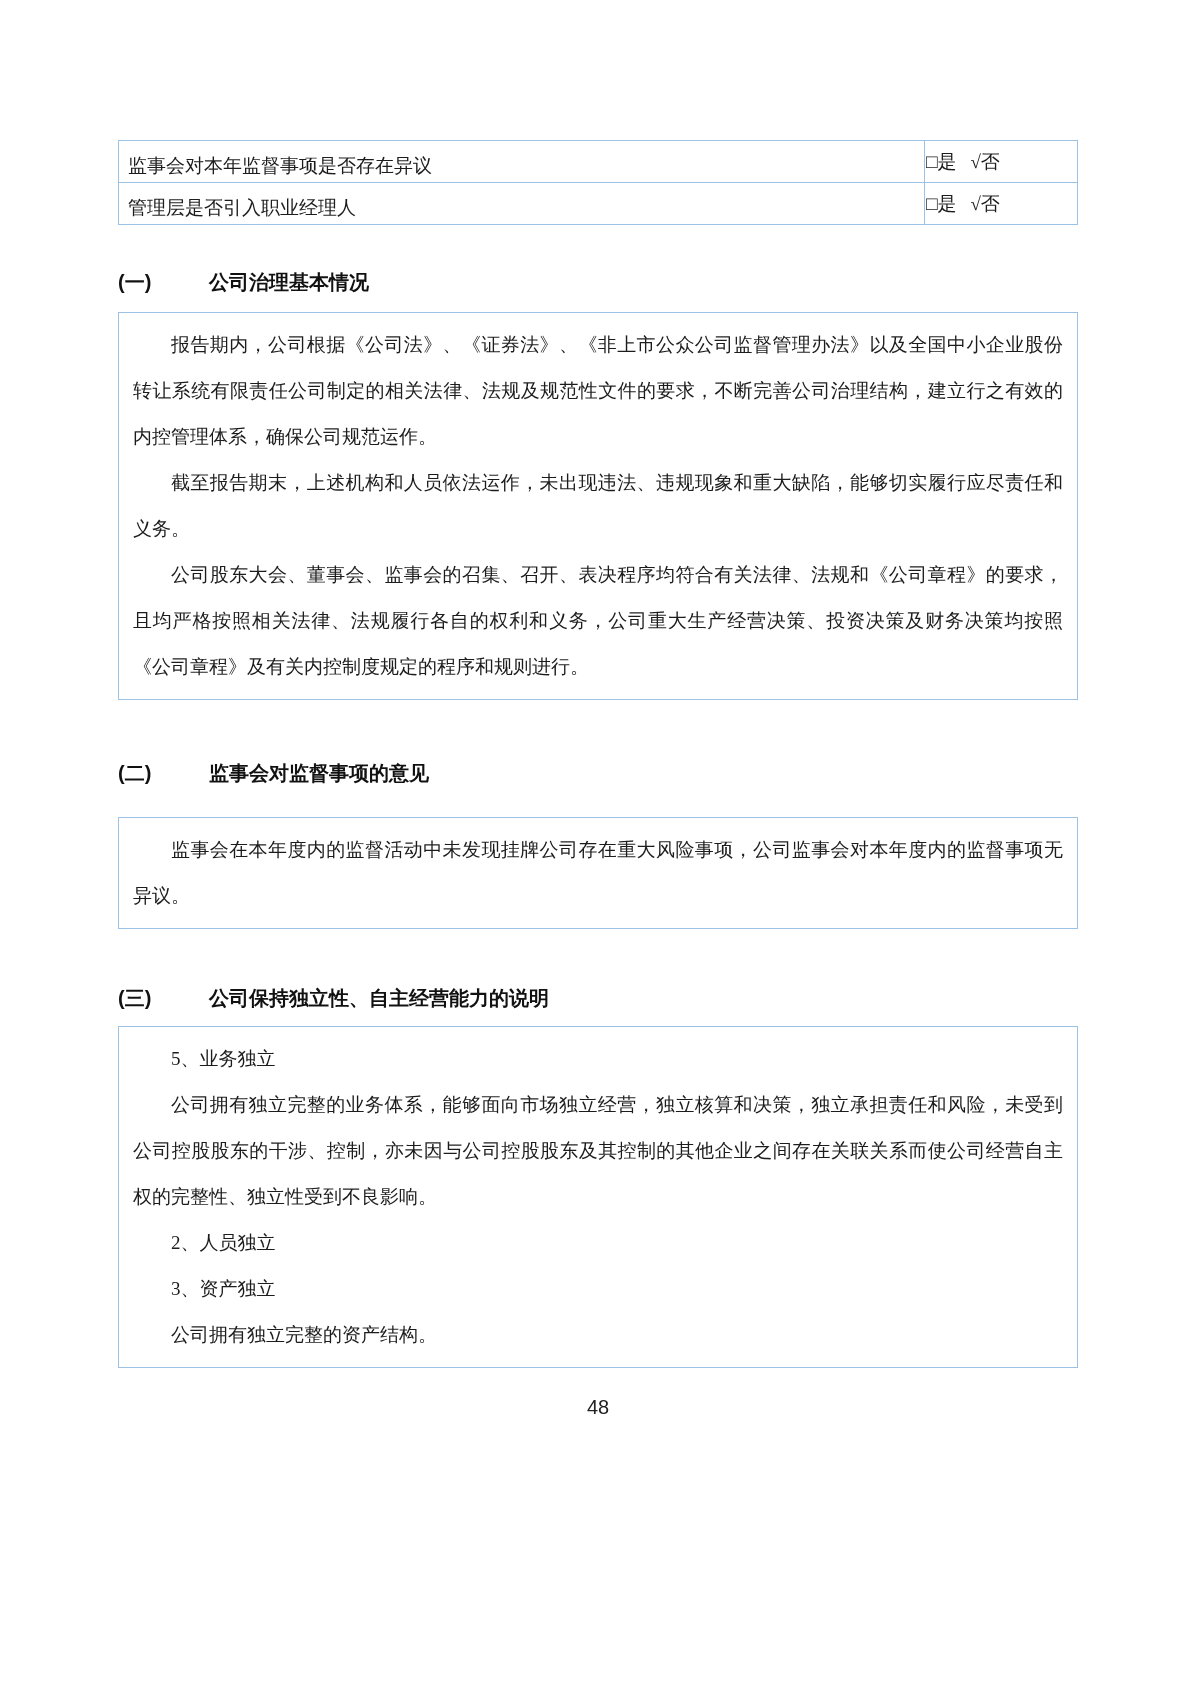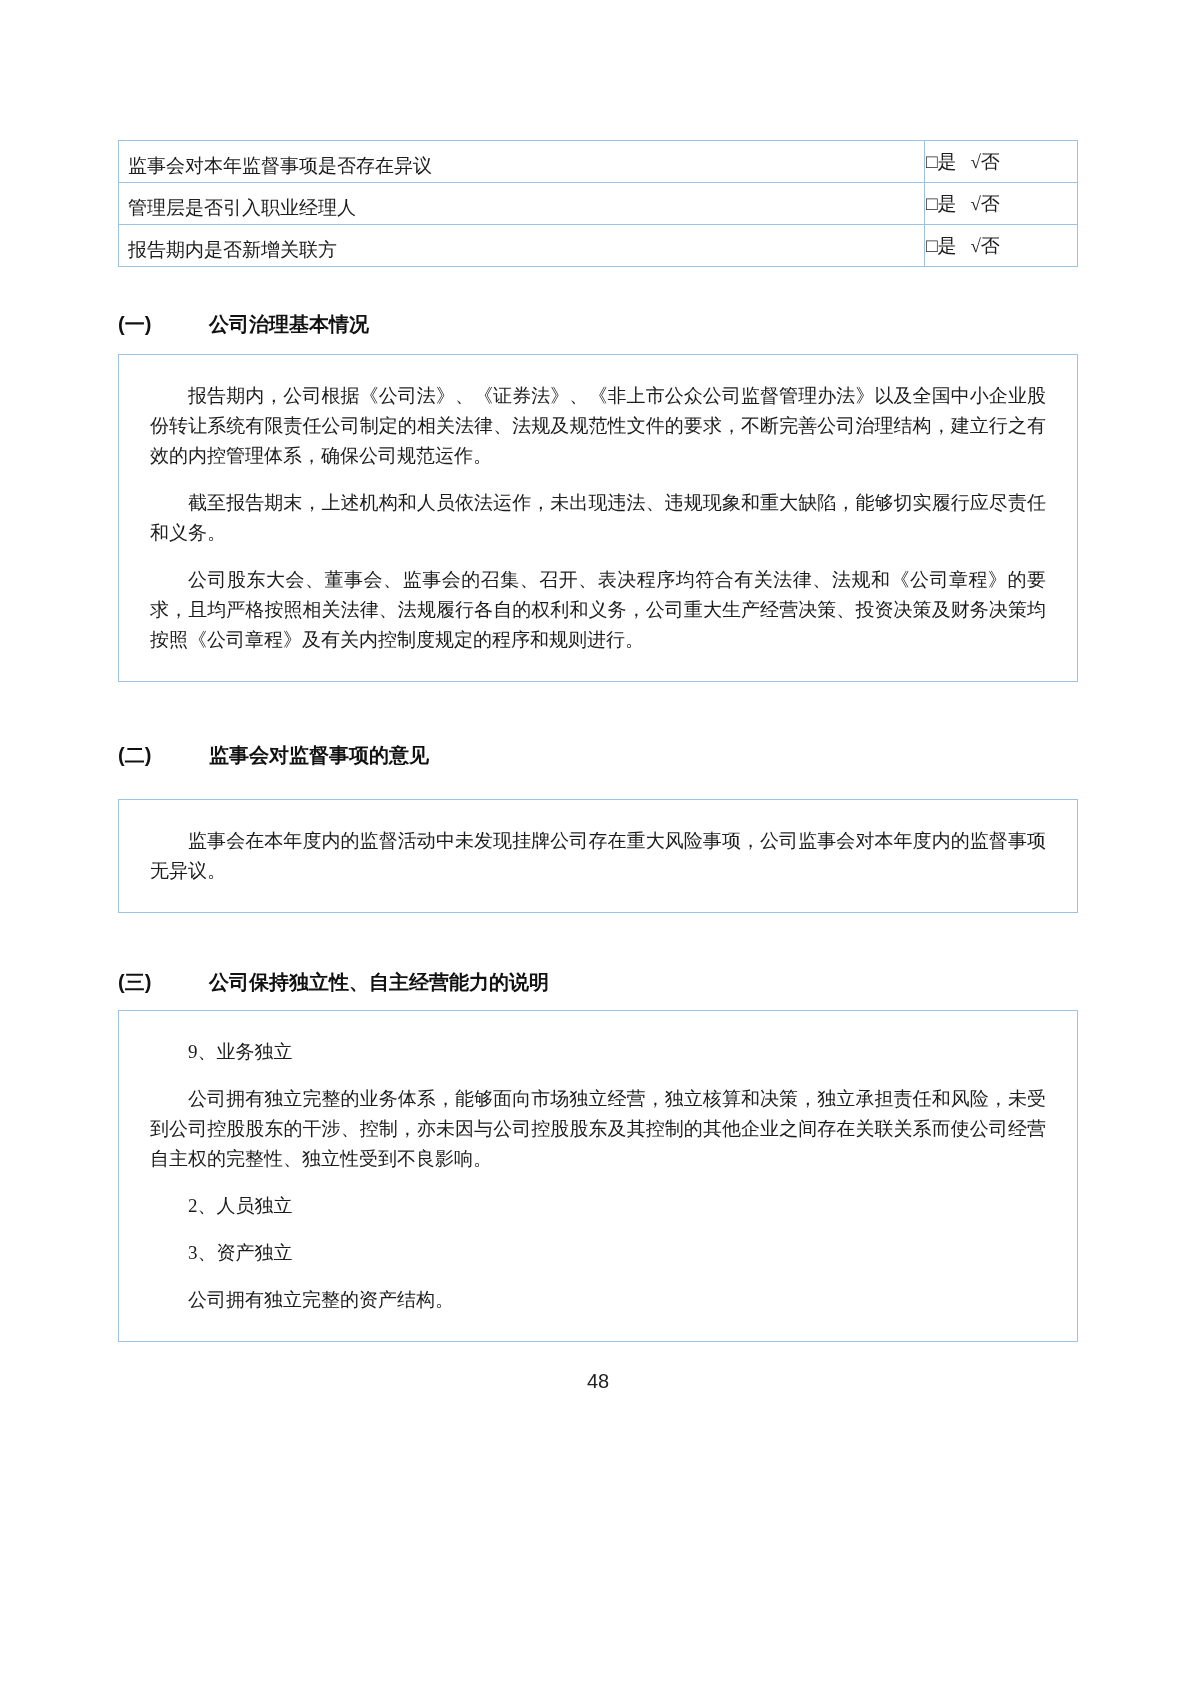--- a/index.html
+++ b/index.html
@@ -62,23 +62,23 @@
   
   .box{
     border:1px solid var(--border);
     background:#fff;
     padding:9px 14px 9px 14px;
   }
   .b1{margin-top:16px;}
   .b2{margin-top:30px;}
   .b3{margin-top:14px;}
   .box p{
-    margin:17px;
+    margin:0;
     font-size:19px;
-    line-height:30px;
+    line-height:46px;
     text-align:justify;
     text-indent:38px;
     word-break:break-all;
   }
   
   .pageno{
     margin-top:28px;
     text-align:center;
     font-family:"Liberation Sans","DejaVu Sans",sans-serif;
     font-size:20px;
@@ -93,26 +93,20 @@
   <table class="qtable">
     <tbody>
       <tr>
         <td class="qcell">监事会对本年监督事项是否存在异议</td>
         <td class="acell">
           <span class="yes">□是</span><span>√否</span>
         </td>
       </tr>
       <tr>
         <td class="qcell">管理层是否引入职业经理人</td>
-        <td class="acell">
-          <span class="yes">□是</span><span>√否</span>
-        </td>
-      </tr>
-      <tr>
-        <td class="qcell">报告期内是否新增关联方</td>
         <td class="acell">
           <span class="yes">□是</span><span>√否</span>
         </td>
       </tr>
     </tbody>
   </table>
 
   <div class="heading h1">
     <span class="hnum">(一)</span>
     <span class="htitle">公司治理基本情况</span>
@@ -132,21 +126,21 @@
   <div class="box b2">
     <p>监事会在本年度内的监督活动中未发现挂牌公司存在重大风险事项，公司监事会对本年度内的监督事项无异议。</p>
   </div>
 
   <div class="heading h3">
     <span class="hnum">(三)</span>
     <span class="htitle">公司保持独立性、自主经营能力的说明</span>
   </div>
 
   <div class="box b3">
-    <p>9、业务独立</p>
+    <p>5、业务独立</p>
     <p>公司拥有独立完整的业务体系，能够面向市场独立经营，独立核算和决策，独立承担责任和风险，未受到公司控股股东的干涉、控制，亦未因与公司控股股东及其控制的其他企业之间存在关联关系而使公司经营自主权的完整性、独立性受到不良影响。</p>
     <p>2、人员独立</p>
     <p>3、资产独立</p>
     <p>公司拥有独立完整的资产结构。</p>
   </div>
 
   <div class="pageno">48</div>
 
 </div>
 

